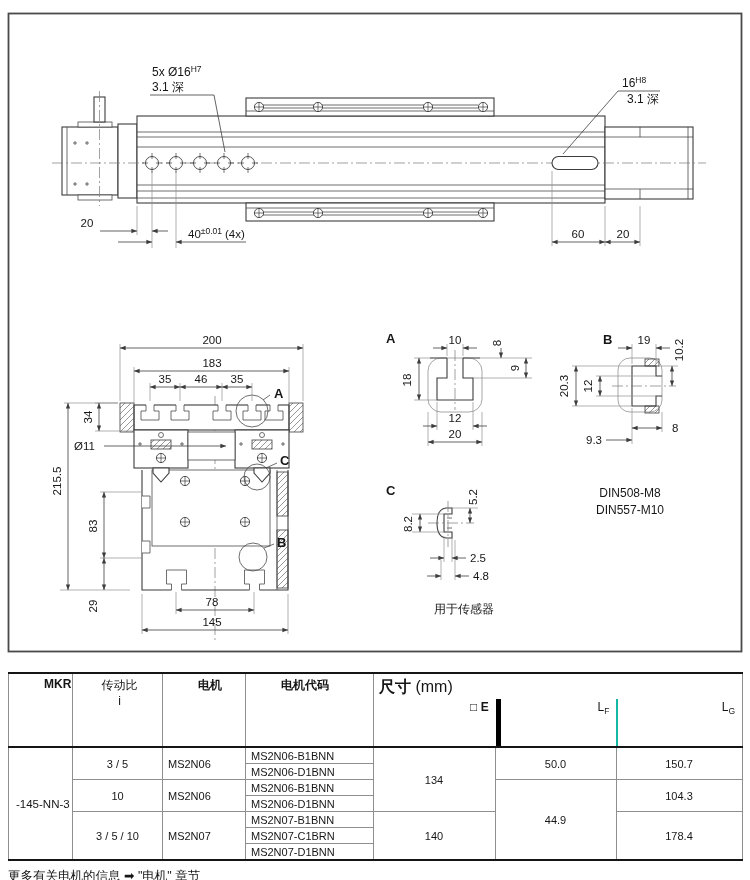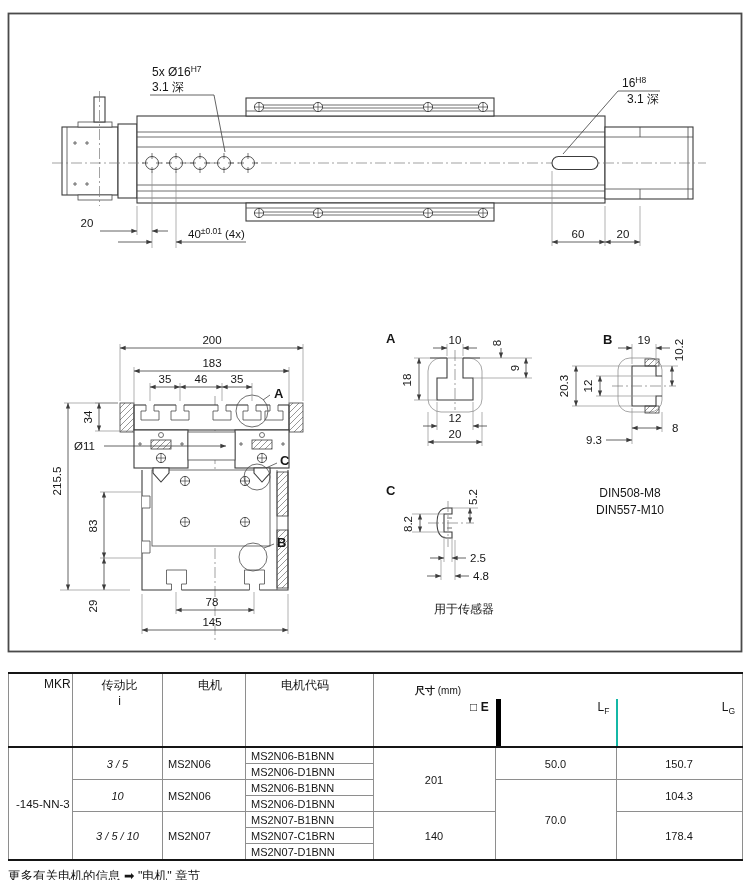--- a/index.html
+++ b/index.html
@@ -21,34 +21,34 @@
   .sup{font-size:8.5px;}
   .lbl{font:bold 13px "Liberation Sans",sans-serif;fill:#161616;}
 
   
   .tblwrap{margin:10px 0 0 8px;width:734px;}
   table{border-collapse:collapse;table-layout:fixed;width:734px;
         border-top:2px solid #151515;border-bottom:2.5px solid #151515;}
   th,td{border:1px solid #8e8e8e;font-weight:normal;overflow:hidden;white-space:nowrap;}
   thead th{border-bottom:2px solid #151515;vertical-align:top;text-align:left;
            font-size:12px;padding:3px 0 0 5px;height:60px;}
-  th.b{font-weight:normal;padding-left:35px;}
+  th.b{font-weight:bold;padding-left:35px;}
   th.c-ratio{text-align:center;padding-left:4px;}
   th.c-dims{padding:0;}
-  .dims-title{padding:10px 0 1px 5px;font-size:10px;margin-left:36px;}
+  .dims-title{padding:3px 0 1px 5px;font-size:16px;}
   .dims-title b{font-weight:bold;}
   .dims-sub{display:flex;}
   .dims-sub .sub{box-sizing:border-box;text-align:right;padding:1px 7px 30px 0;font-size:12px;}
   .sub-e{width:122px;font-weight:bold;}
   .sub-lf{width:121px;border-left:5px solid #000000;}
   .sub-lg{width:126px;border-left:2px solid #14b8a6;}
   sub{font-size:8.5px;}
   tbody td{height:15px;font-size:11px;padding:0 5px;vertical-align:middle;}
   td.mkr{font-size:11.5px;padding-left:7px;}
-  td.ctr{text-align:center;font-style:italic;}
+  td.ctr{text-align:center;}
   td.num{text-align:center;padding-right:6px;}
 
   .footer{margin:7px 0 0 8px;font-size:12.5px;color:#161616;}
 </style>
 </head>
 <body>
 
 <svg width="750" height="662" viewBox="0 0 750 662">
   <defs>
     <pattern id="hatch" patternUnits="userSpaceOnUse" width="6" height="6">
@@ -341,32 +341,32 @@
         </div>
       </th>
     </tr>
   </thead>
   <tbody>
     <tr>
       <td class="mkr" rowspan="7">-145-NN-3</td>
       <td class="ctr" rowspan="2">3 / 5</td>
       <td rowspan="2">MS2N06</td>
       <td>MS2N06-B1BNN</td>
-      <td class="num" rowspan="4">201</td>
+      <td class="num" rowspan="4">134</td>
       <td class="num" rowspan="2">50.0</td>
       <td class="num" rowspan="2">150.7</td>
     </tr>
     <tr>
       <td>MS2N06-D1BNN</td>
     </tr>
     <tr>
       <td class="ctr" rowspan="2">10</td>
       <td rowspan="2">MS2N06</td>
       <td>MS2N06-B1BNN</td>
-      <td class="num" rowspan="5">70.0</td>
+      <td class="num" rowspan="5">44.9</td>
       <td class="num" rowspan="2">104.3</td>
     </tr>
     <tr>
       <td>MS2N06-D1BNN</td>
     </tr>
     <tr>
       <td class="ctr" rowspan="3">3 / 5 / 10</td>
       <td rowspan="3">MS2N07</td>
       <td>MS2N07-B1BNN</td>
       <td class="num" rowspan="3">140</td>

